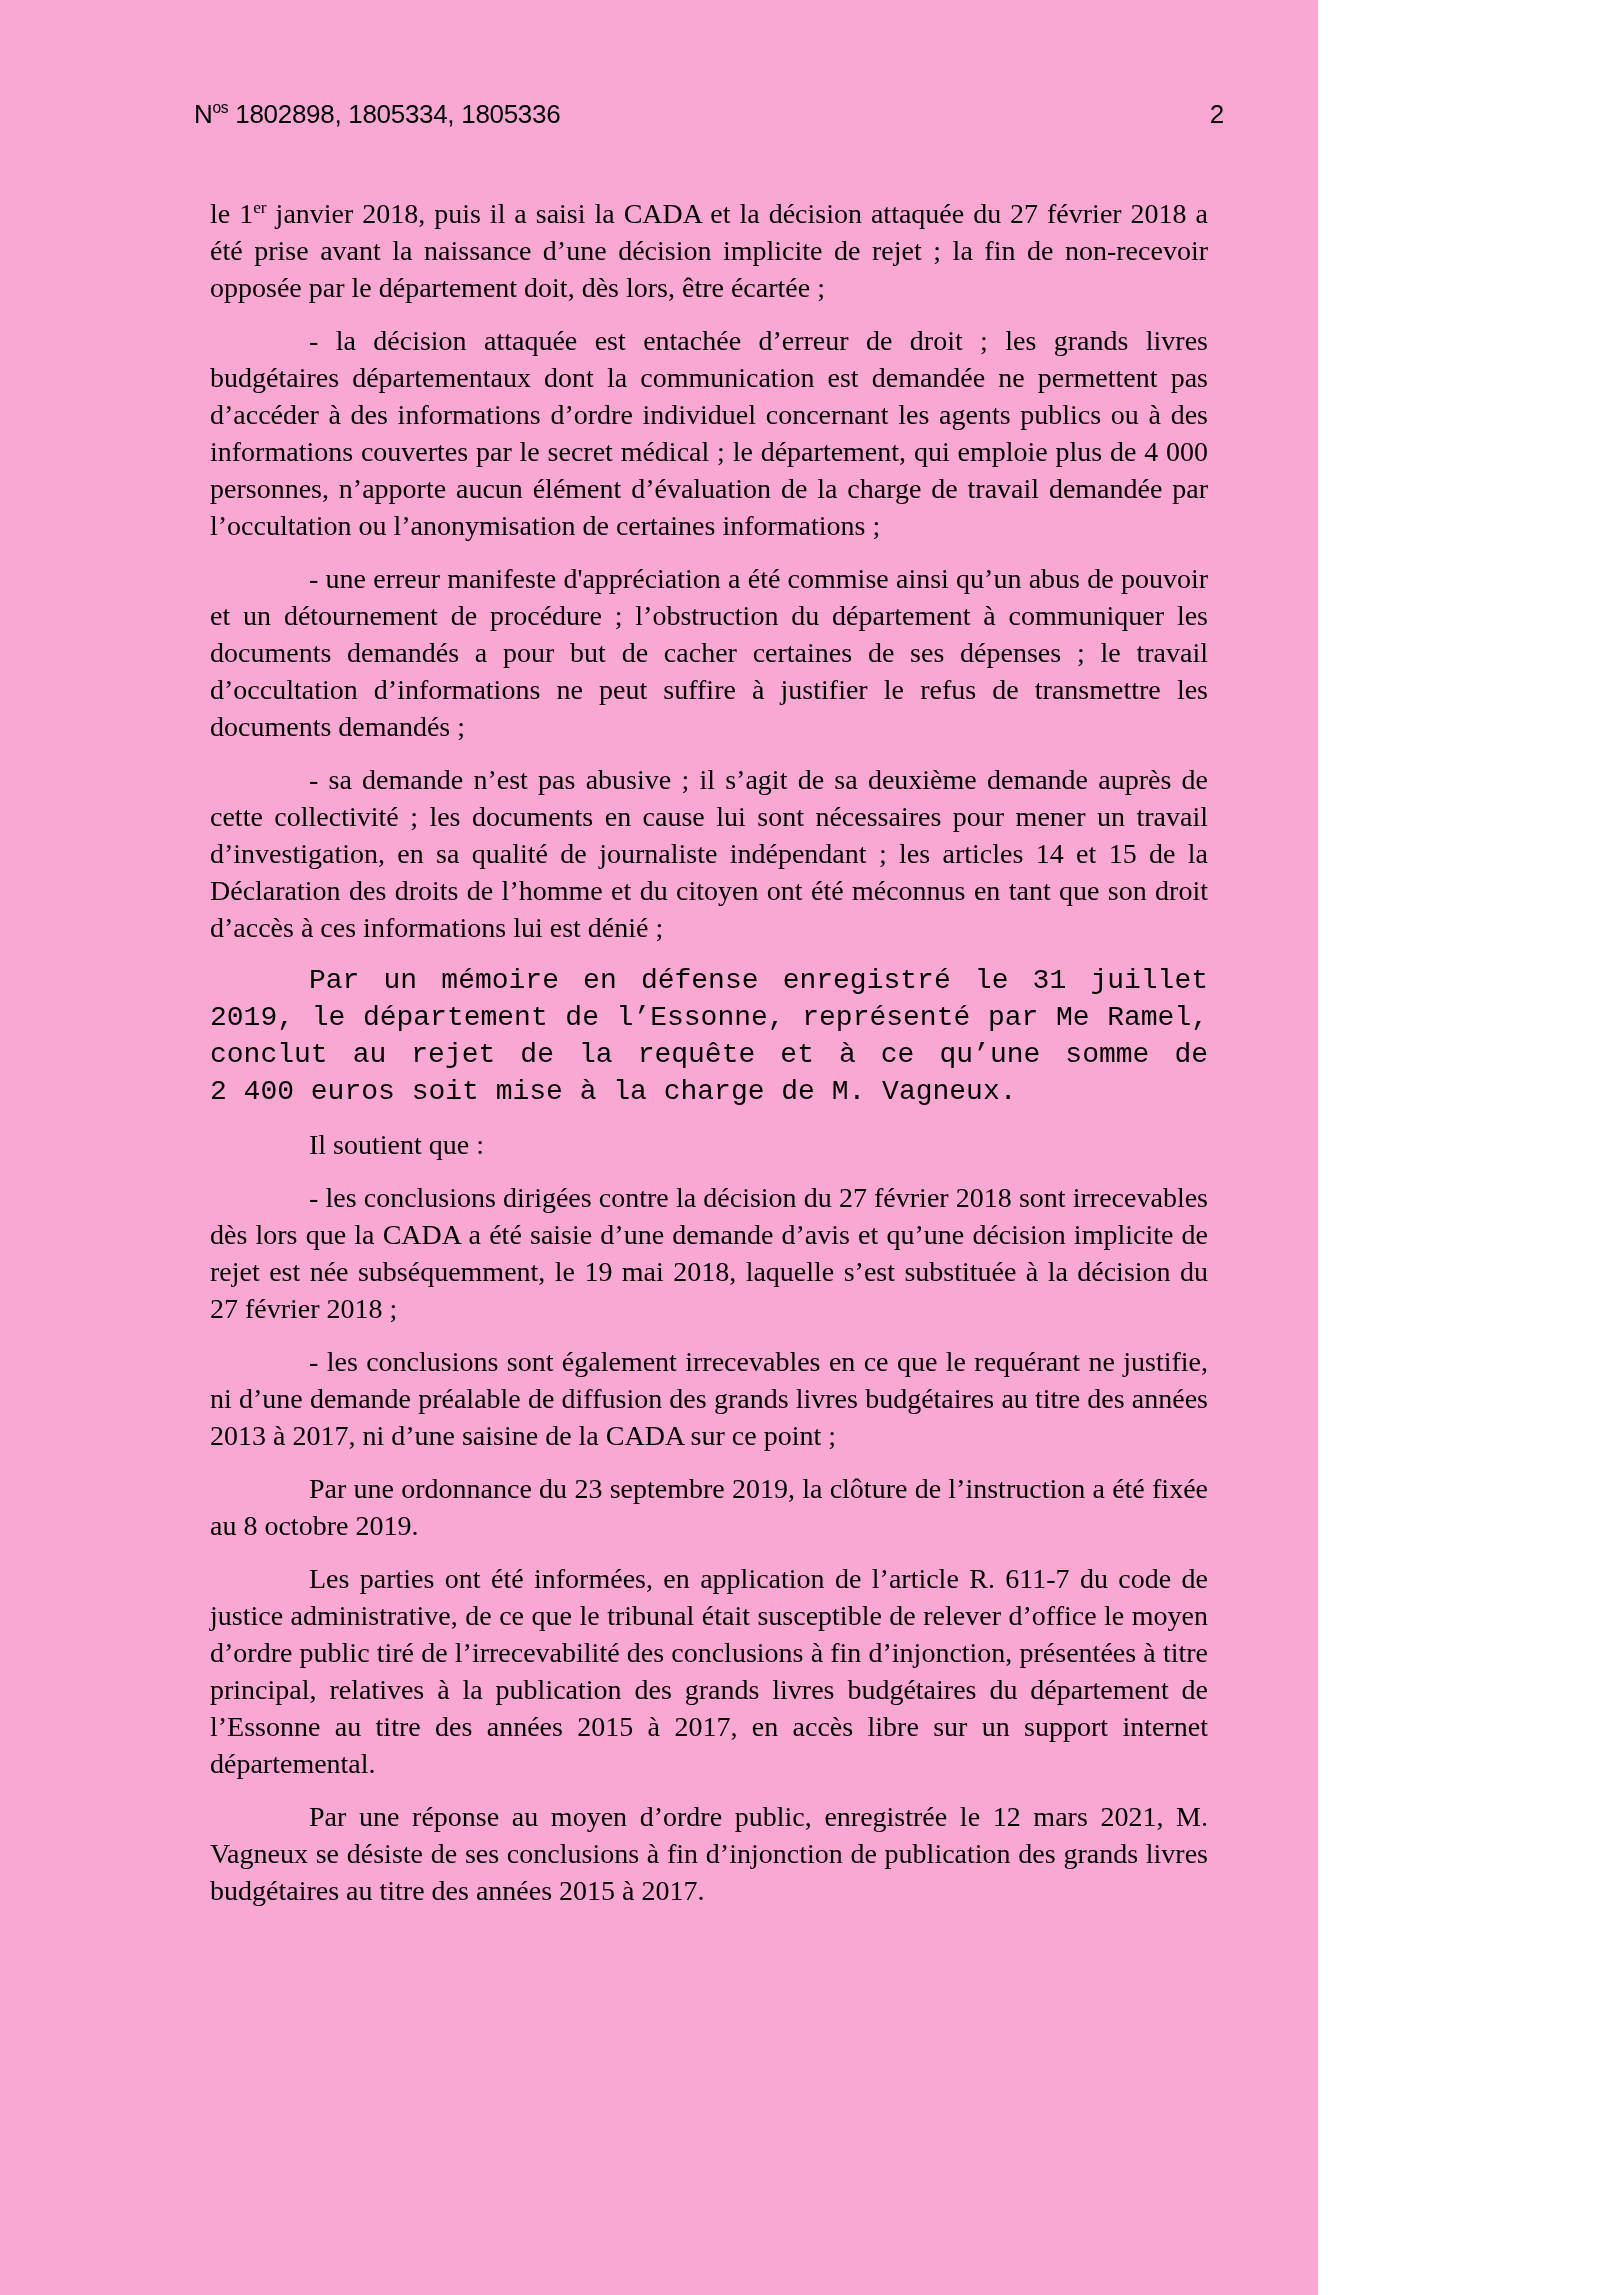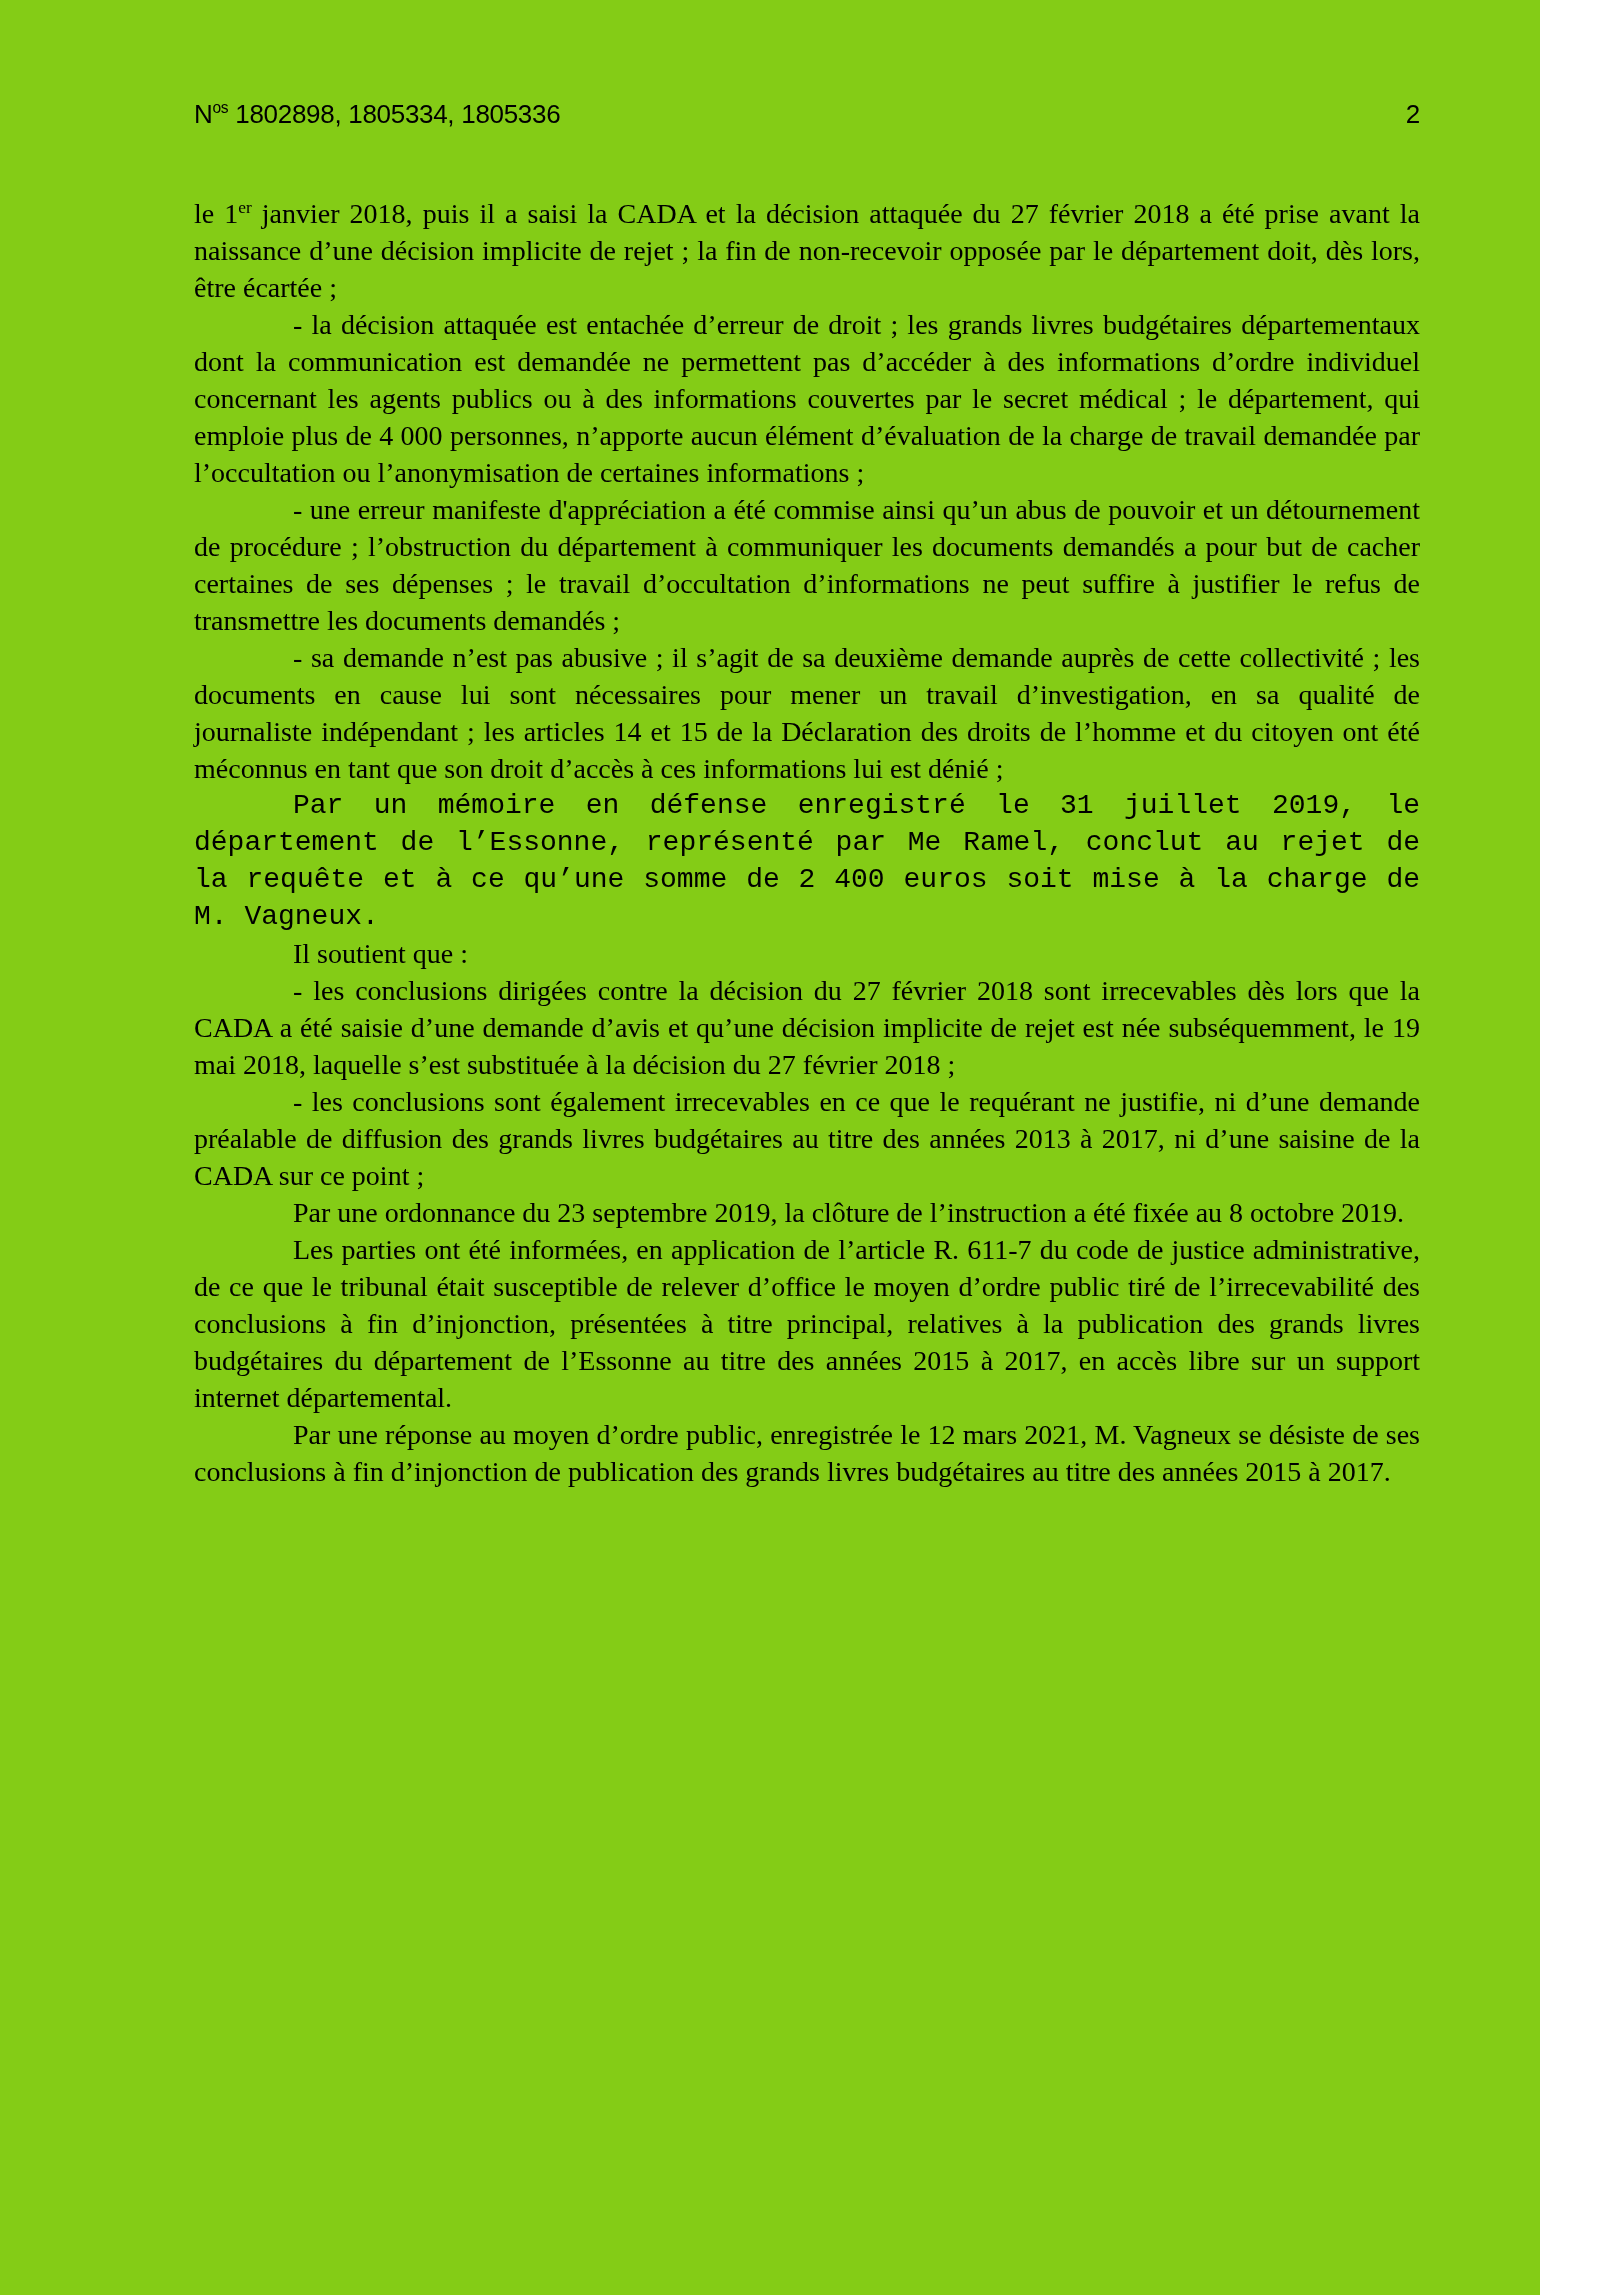--- a/index.html
+++ b/index.html
@@ -8,24 +8,24 @@
     background: #ffffff;
   }
   body {
     width: 1623px;
     height: 2295px;
     color: #000000;
     font-family: "Liberation Serif", serif;
   }
   .page {
     box-sizing: border-box;
-    width: 1540px;
+    width: 1318px;
     height: 2295px;
-    background: #84cc16;
-    padding: 99px 120px 0 194px;
+    background: #f9a8d4;
+    padding: 99px 94px 0 194px;
     overflow: hidden;
   }
   .doc-header {
     display: flex;
     justify-content: space-between;
     align-items: flex-start;
     font-family: "Liberation Sans", sans-serif;
     font-size: 26px;
     line-height: 31px;
     letter-spacing: -0.3px;
@@ -34,21 +34,21 @@
     font-size: 0.6em;
     vertical-align: super;
     line-height: 0;
   }
   .content {
     margin-top: 65px;
     font-size: 28px;
     line-height: 37px;
   }
   .content p {
-    margin: 0;
+    margin: 16px;
     text-align: justify;
   }
   .content p.indent {
     text-indent: 99px;
   }
   .content sup {
     font-size: 0.62em;
     vertical-align: super;
     line-height: 0;
   }

